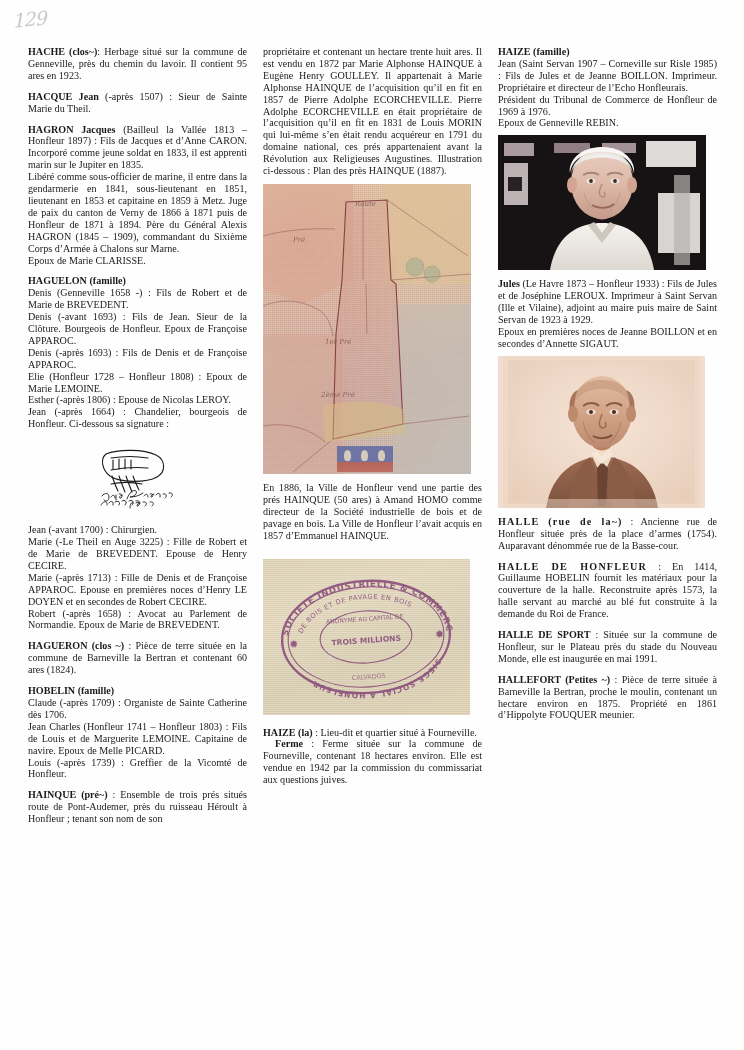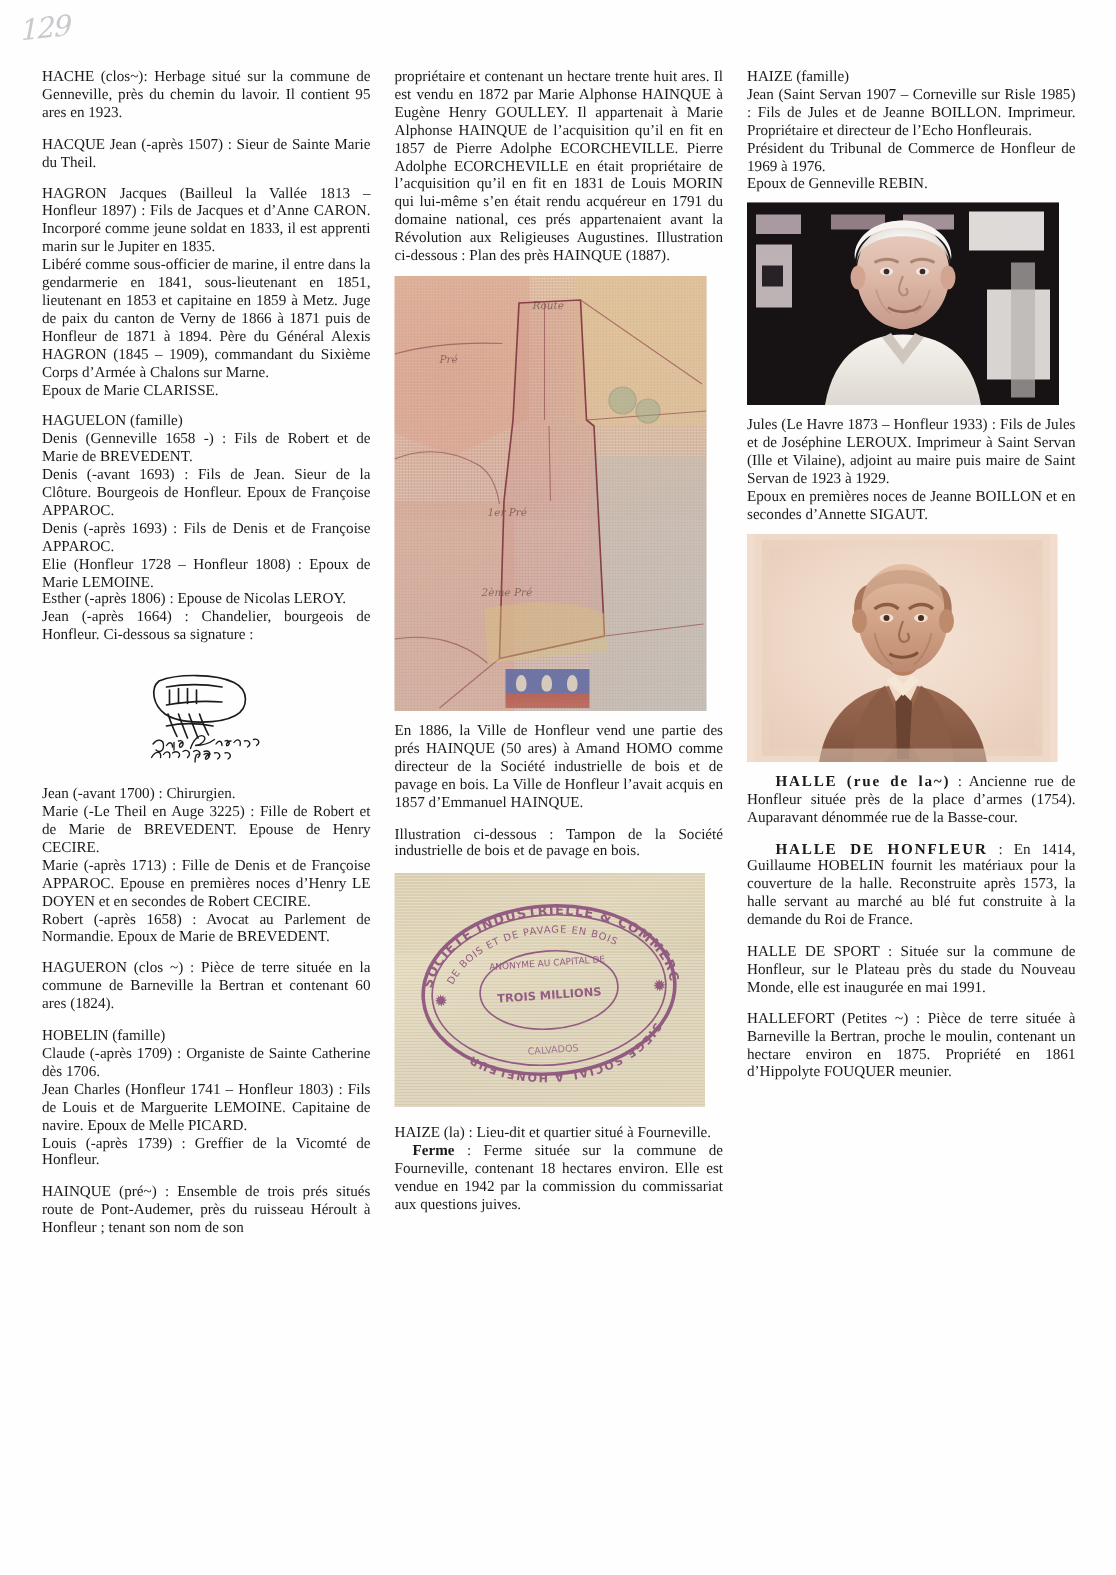--- a/index.html
+++ b/index.html
@@ -57,22 +57,22 @@
   }
 
   .entry { margin: 0 0 0 0; }
   .gap { height: 9px; }
   .smallgap { height: 4px; }
 
   p.para {
     margin: 0;
     text-align: justify;
   }
-  .hd { font-weight: normal; }
-  .hd-spaced { font-weight: bold; letter-spacing: 1.2px; margin-left: 19px; }
+  .hd { font-weight: bold; }
+  .hd-spaced { font-weight: bold; letter-spacing: 1.2px; }
   .sub { font-weight: bold; margin-left: 12px; }
   .plan {
     width: 208px;
     height: 290px;
     margin: 7px 0 8px 0;
     position: relative;
     overflow: hidden;
     background:
       radial-gradient(circle at 18% 22%, rgba(219,150,133,0.55) 0%, rgba(219,150,133,0) 42%),
       radial-gradient(circle at 78% 12%, rgba(226,193,140,0.55) 0%, rgba(226,193,140,0) 45%),
@@ -283,21 +283,20 @@
         </svg>
         <div class="crest">
           <i style="left:7px"></i>
           <i style="left:24px"></i>
           <i style="left:41px"></i>
         </div>
       </div>
 
       <p class="para">En 1886, la Ville de Honfleur vend une partie des prés HAINQUE (50 ares) à Amand HOMO comme directeur de la Société industrielle de bois et de pavage en bois. La Ville de Honfleur l’avait acquis en 1857 d’Emmanuel HAINQUE.</p>
       <div class="gap"></div>
-      <p class="para">Illustration ci-dessous : Tampon de la Société industrielle de bois et de pavage en bois.</p>
 
       <div class="stamp">
         <div class="grain"></div>
         <svg viewBox="0 0 207 156" xmlns="http://www.w3.org/2000/svg">
           <defs>
             <path id="ringOuter" d="M 24 80 A 80 52 0 0 1 184 80"></path>
             <path id="ringInner" d="M 36 84 A 68 44 0 0 1 172 84"></path>
             <path id="ringBottom" d="M 178 86 A 74 48 0 0 1 30 86"></path>
           </defs>
           <g transform="rotate(-4 103 78)" opacity="0.78">

